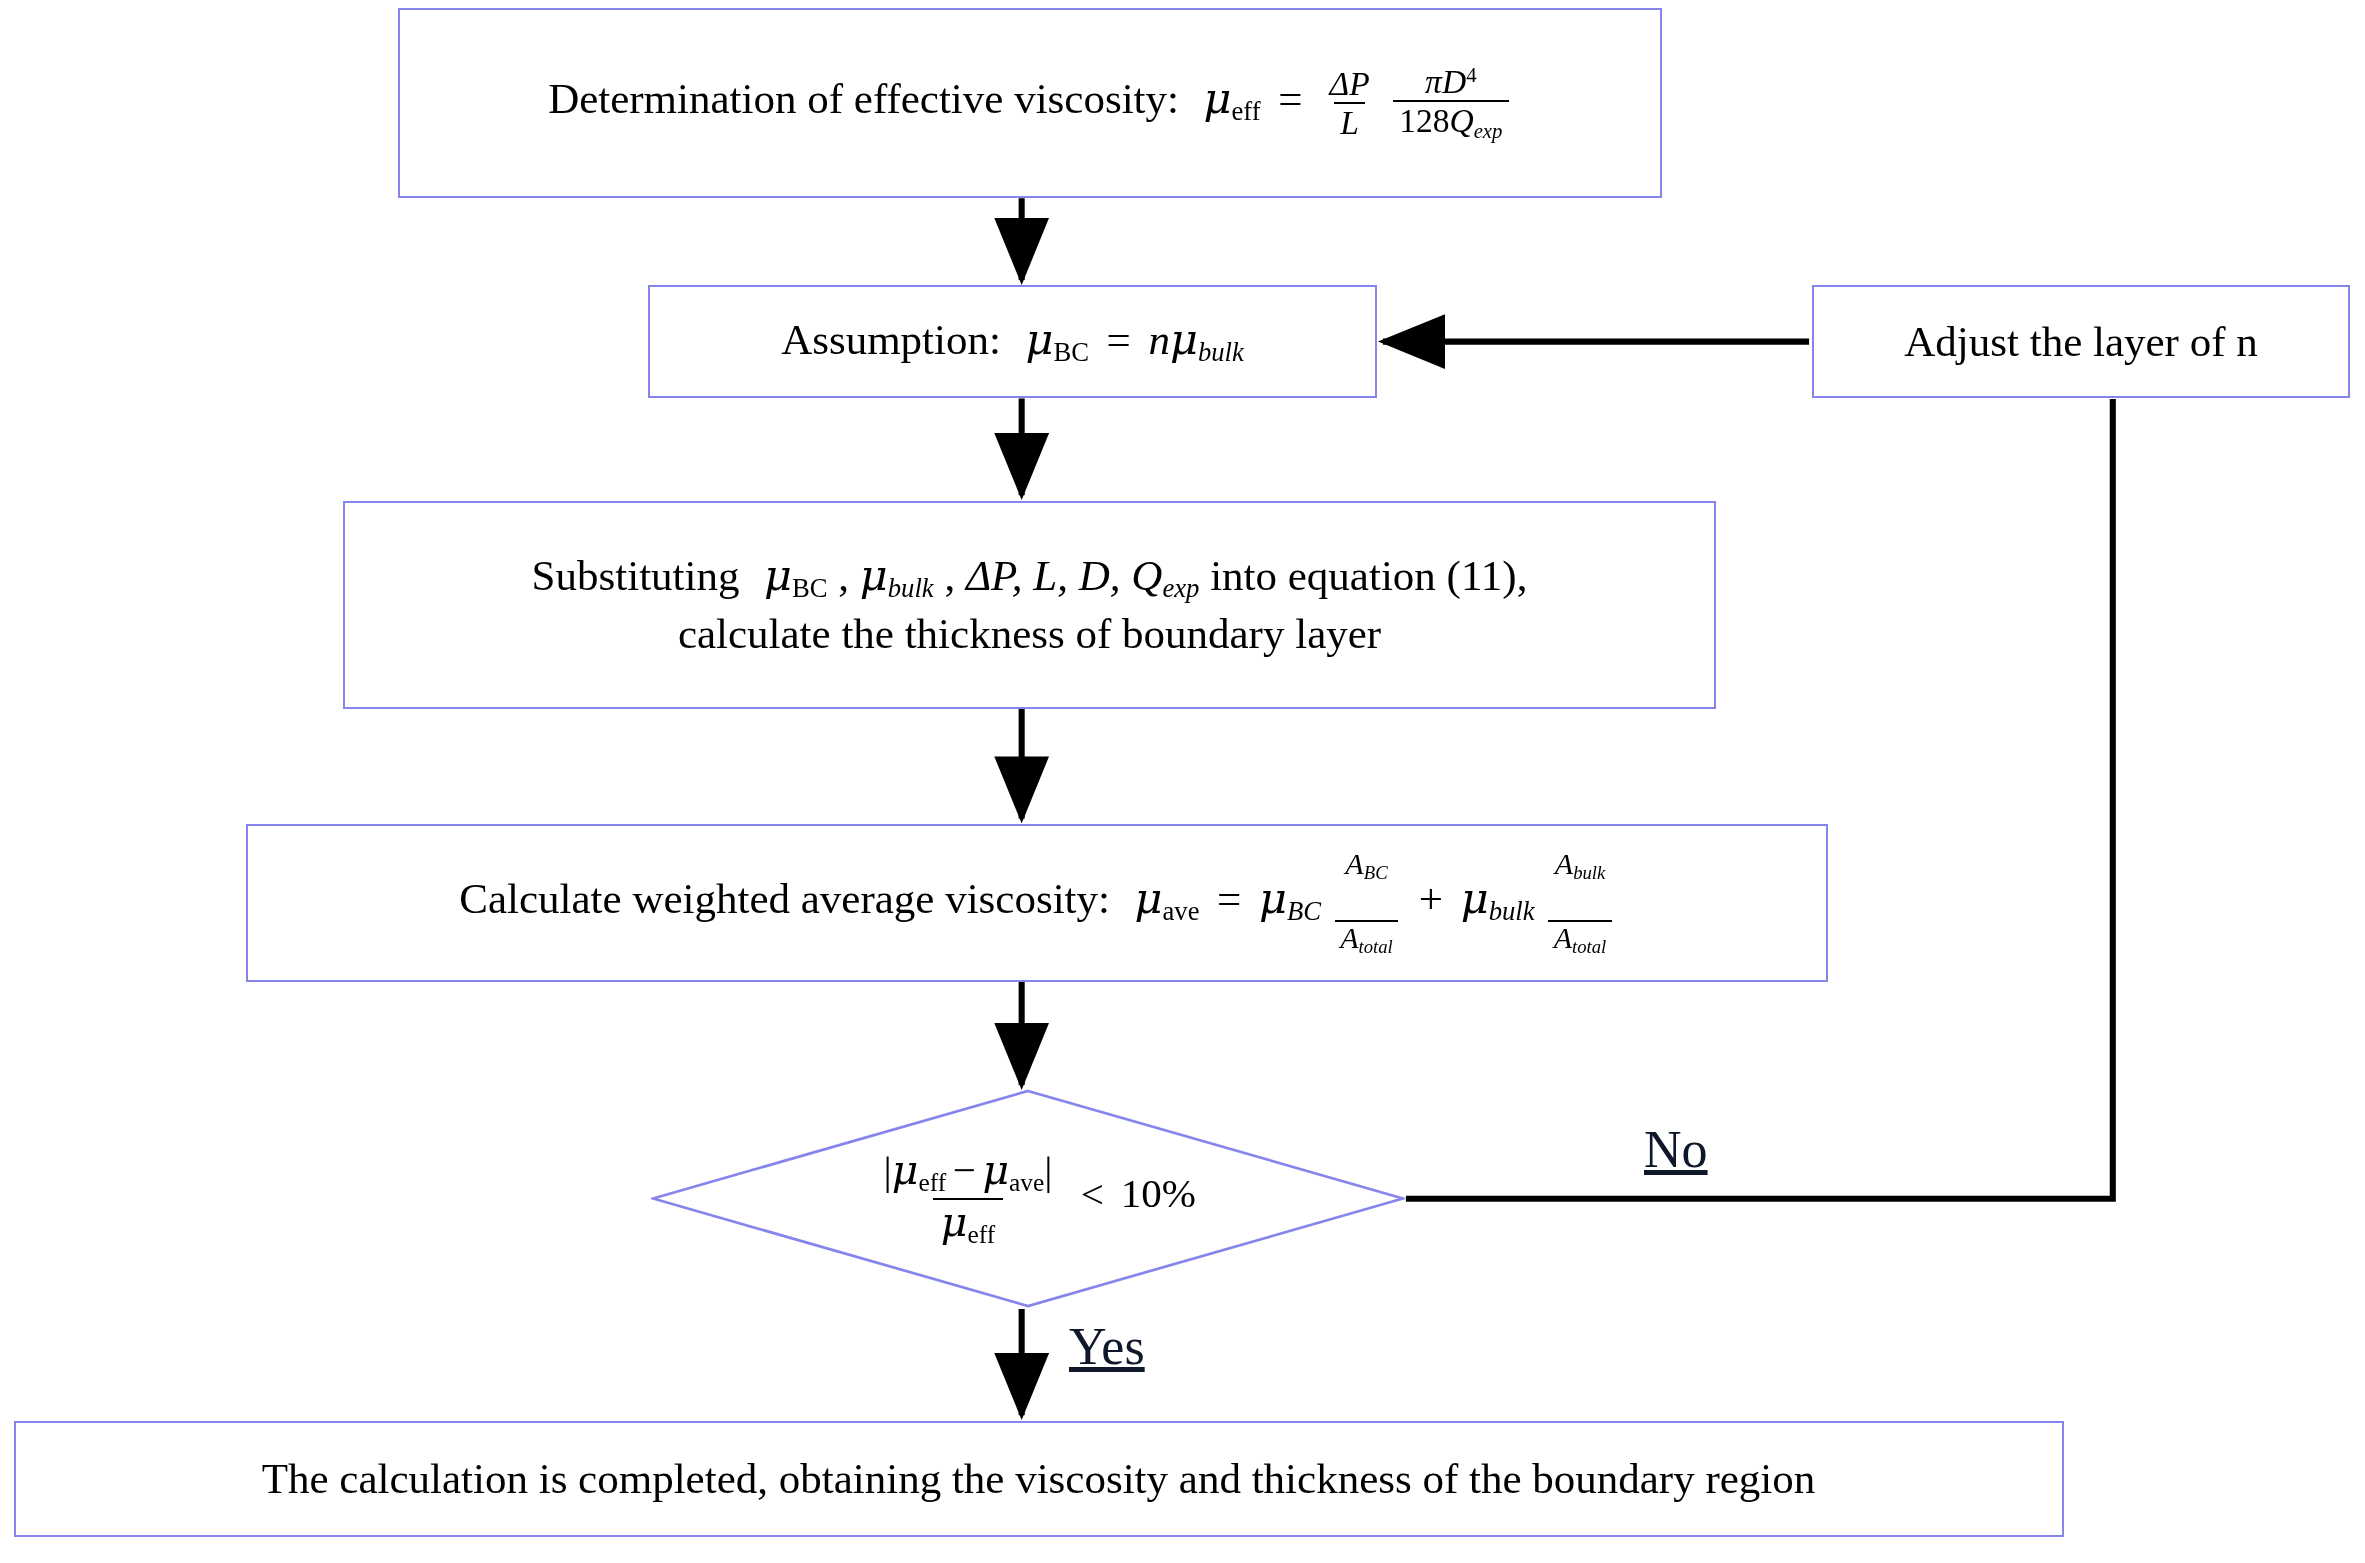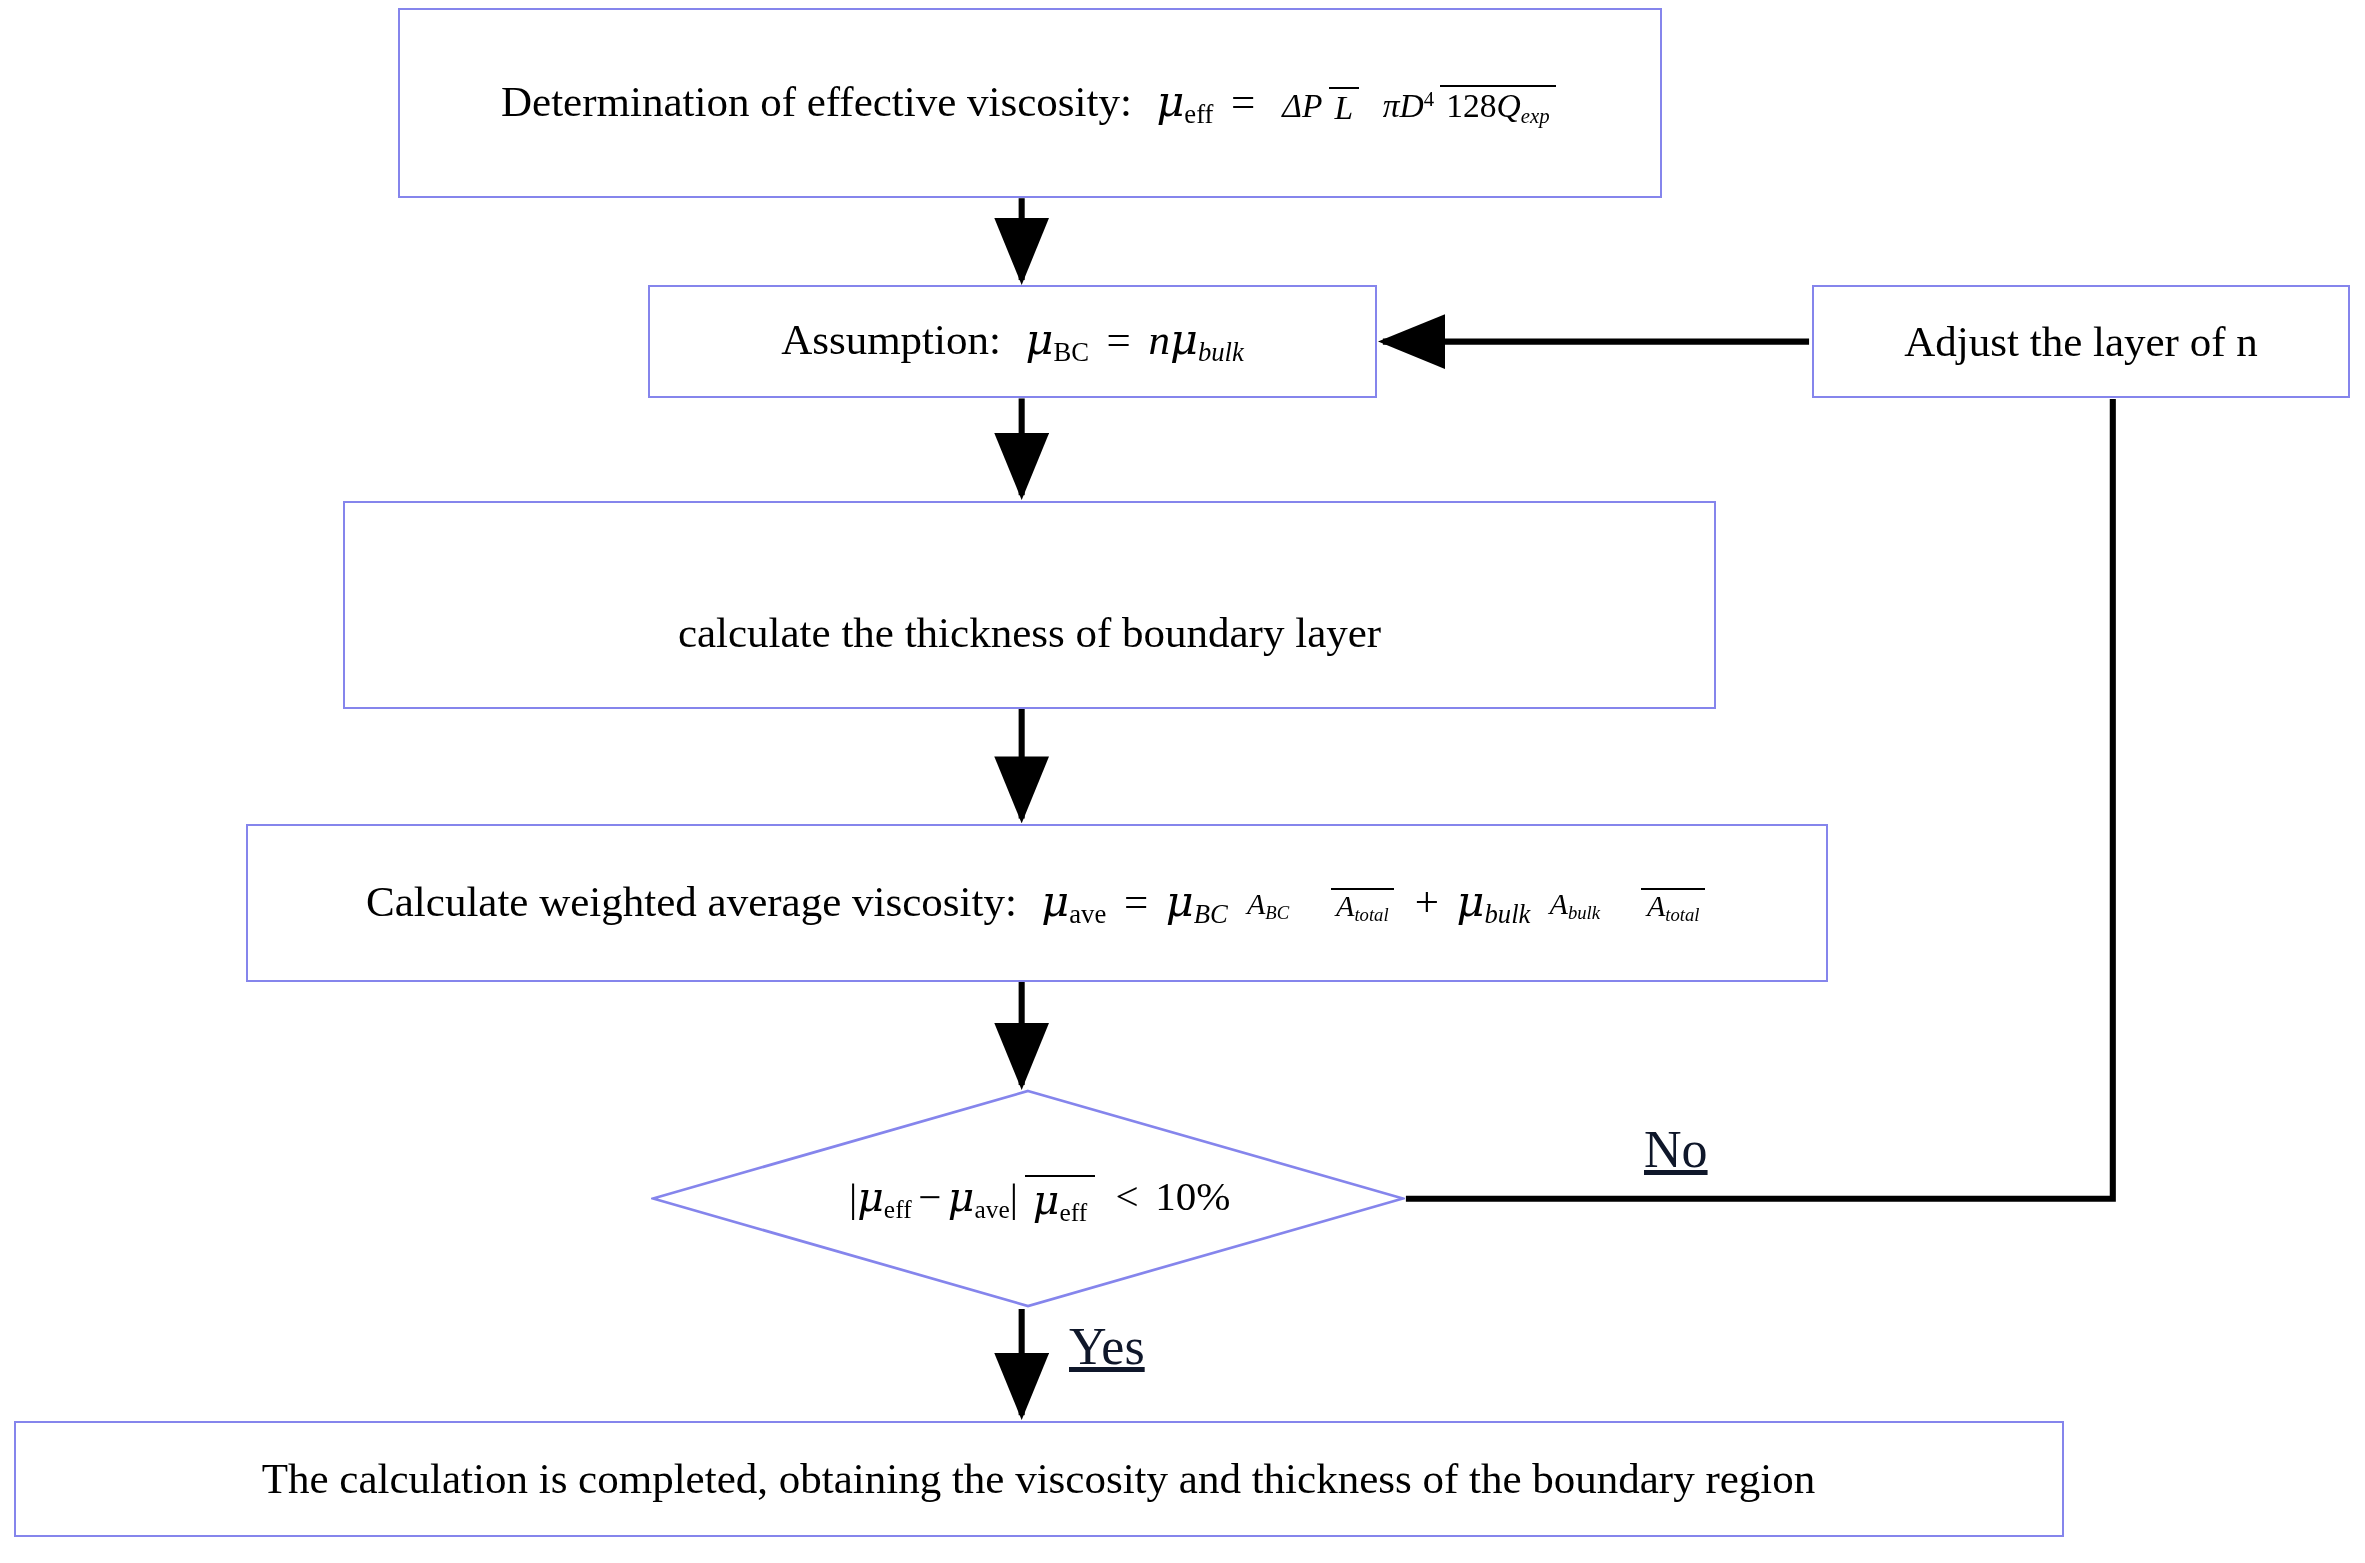--- a/index.html
+++ b/index.html
@@ -57,21 +57,21 @@
 
   
   .mi{font-style:italic;}
   .mu{font-style:italic;font-family:"DejaVu Serif",serif;}
   .sub{font-size:0.62em;vertical-align:-0.28em;}
   .sub-it{font-size:0.62em;vertical-align:-0.28em;font-style:italic;}
   .sup{font-size:0.62em;vertical-align:0.52em;}
   .op{padding:0 .16em;}
   .frac{
     display:inline-flex;
-    flex-direction:row;
+    flex-direction:column;
     align-items:center;
     justify-content:space-between;
     vertical-align:middle;
     margin:0 .10em;
     line-height:1.05;
   }
   .frac .num{padding:0 .18em .03em .18em;}
   .frac .den{padding:.03em .18em 0 .18em;border-top:2.7px solid #000;}
   .frac.small{font-size:0.78em;}
   .frac.xsmall{font-size:0.70em;gap:36px;}
@@ -155,20 +155,32 @@
       <span>Assumption:</span>
       <span class="op"></span>
       <span class="mu">μ</span><span class="sub">BC</span>
       <span class="op">=</span>
       <span class="mi">n</span><span class="mu">μ</span><span class="sub-it">bulk</span>
     </span>
   </div>
 
   <div class="node" id="box-substituting">
     <span class="inner">
+      <span class="nowrap">
+        <span>Substituting</span>
+        <span class="op"></span>
+        <span class="mu">μ</span><span class="sub">BC</span>
+        <span>,</span>
+        <span class="mu">μ</span><span class="sub-it">bulk</span>
+        <span>,</span>
+        <span class="mi">ΔP,</span>
+        <span class="mi">L, D,</span>
+        <span class="mi">Q</span><span class="sub-it">exp</span>
+        <span>into equation (11),</span>
+      </span>
       <br>
       <span class="nowrap">calculate the thickness of boundary layer</span>
     </span>
   </div>
 
   <div class="node" id="box-weighted-average">
     <span class="inner nowrap">
       <span>Calculate weighted average viscosity:</span>
       <span class="op"></span>
       <span class="mu">μ</span><span class="sub">ave</span>

